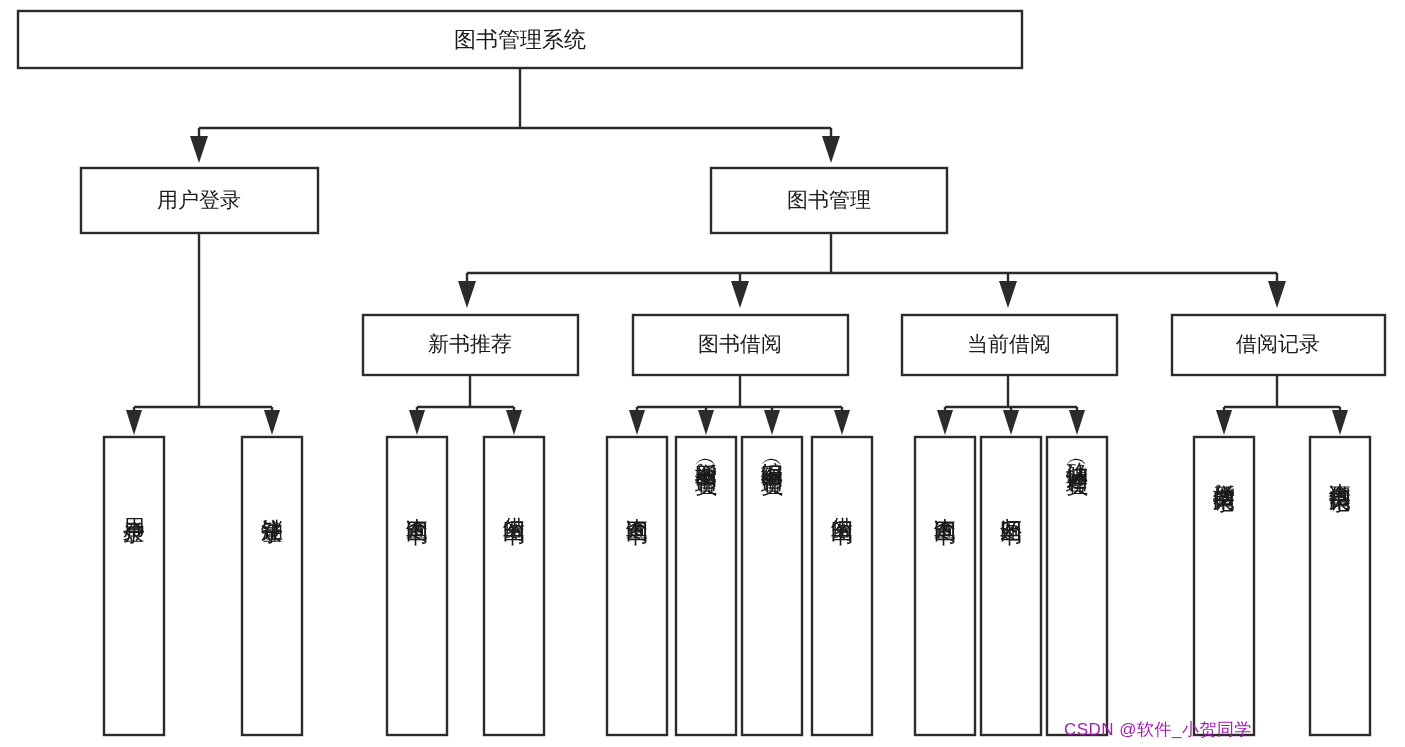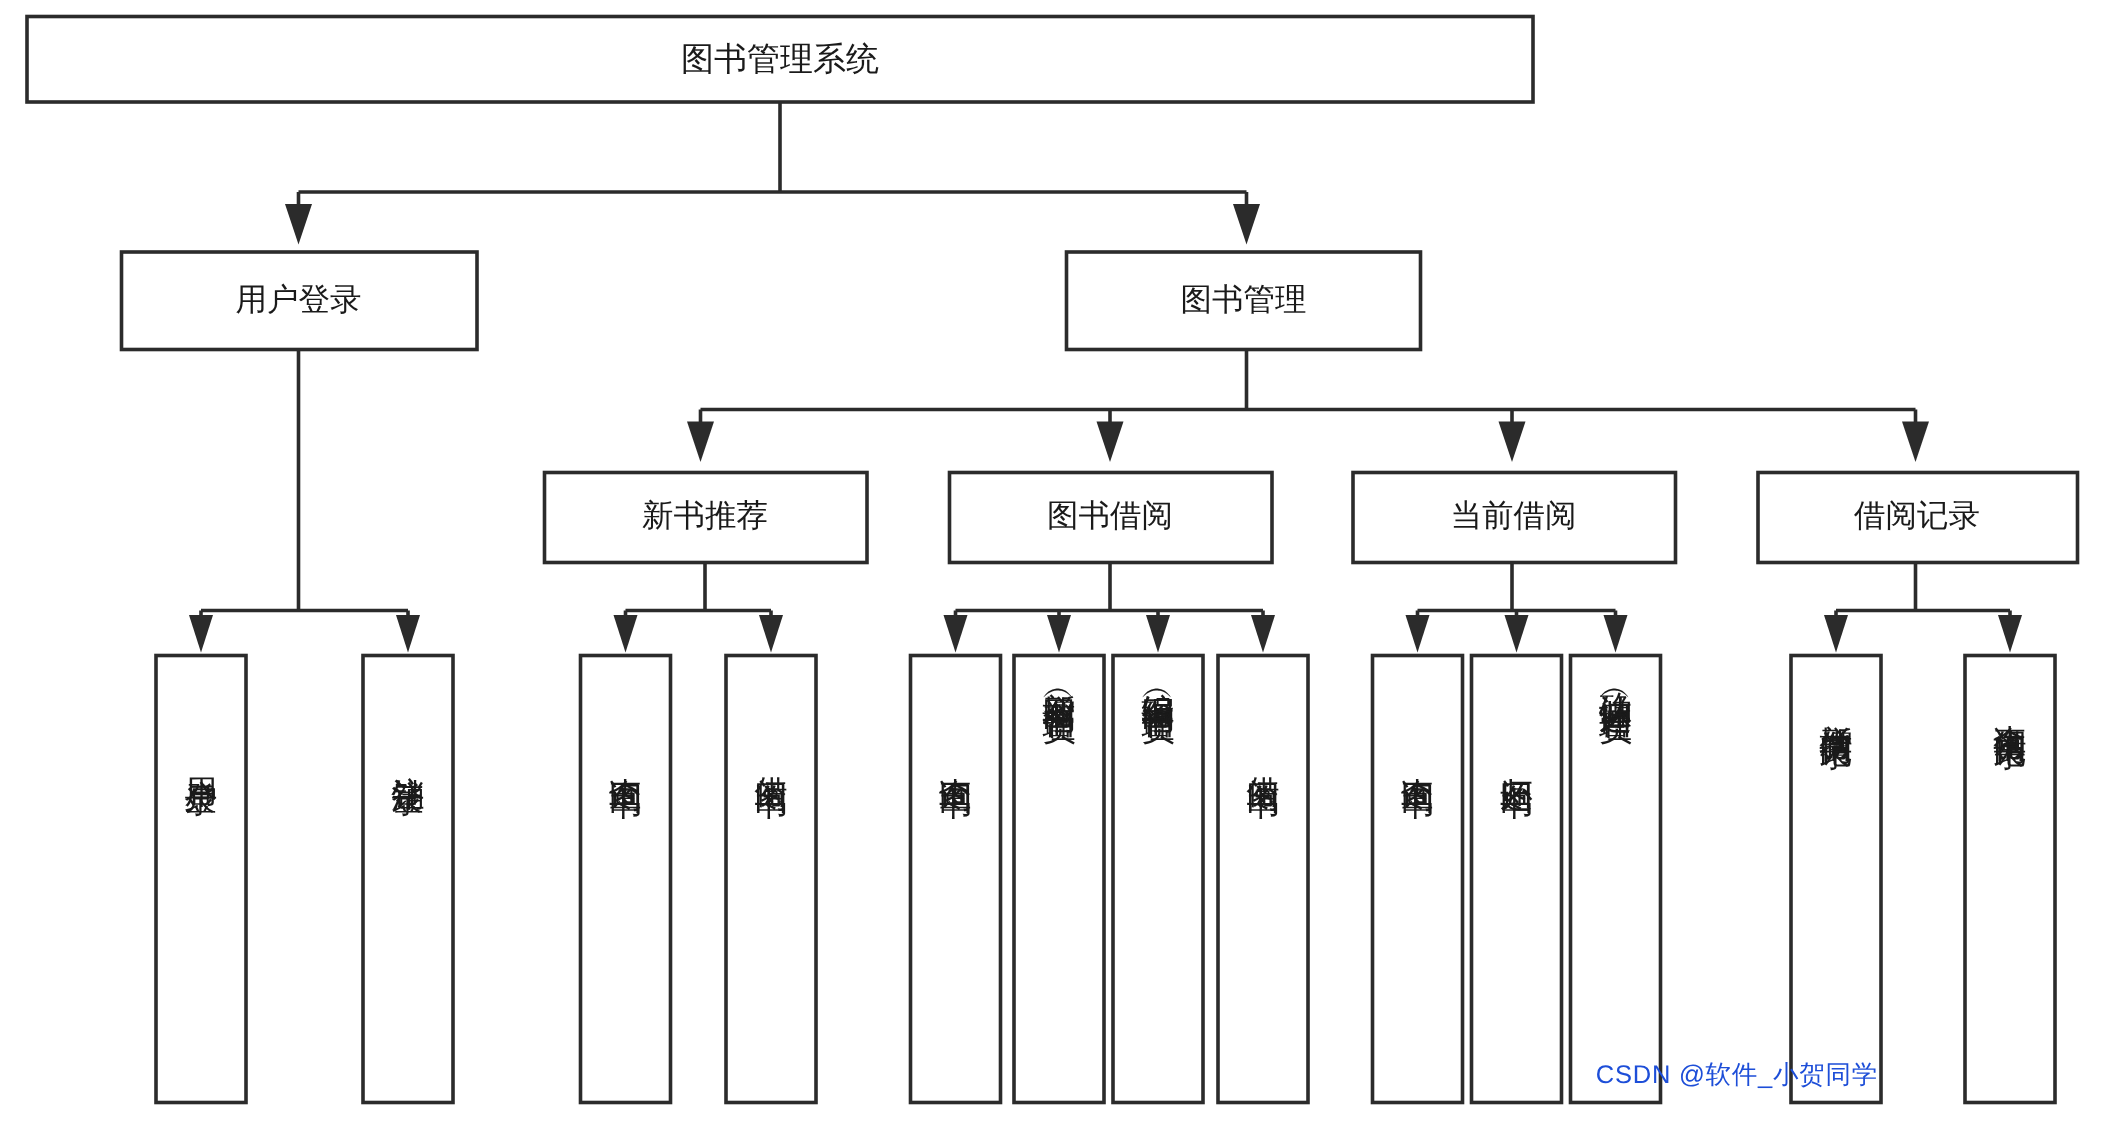--- a/index.html
+++ b/index.html
@@ -68,24 +68,24 @@
     font-family: "Liberation Sans", "DejaVu Sans", sans-serif;
     font-size: 22px;
     line-height: 1.18;
     letter-spacing: 2px;
     color: #1a1a1a;
     white-space: nowrap;
   }
   .watermark {
     position: absolute;
     right: 8px;
-    bottom: 19px;
+    bottom: 6px;
     font-family: "Liberation Sans", "DejaVu Sans", sans-serif;
     font-size: 17px;
-    color: #1d4ed8;
+    color: #a21caf;
     letter-spacing: 0.5px;
     white-space: nowrap;
   }
 </style>
 </head>
 <body>
 
 <div id="diagram-root">
 
   <svg class="diagram-canvas" viewBox="0 0 1405 747" xmlns="http://www.w3.org/2000/svg">

